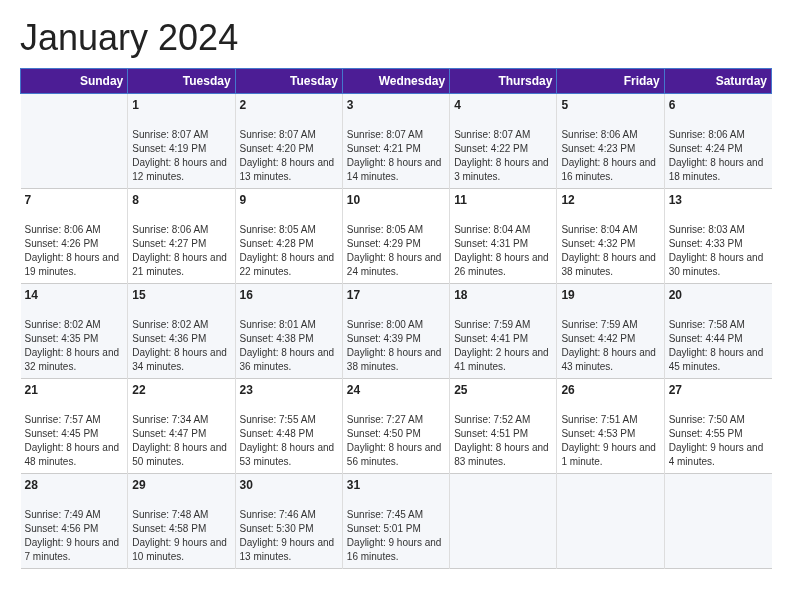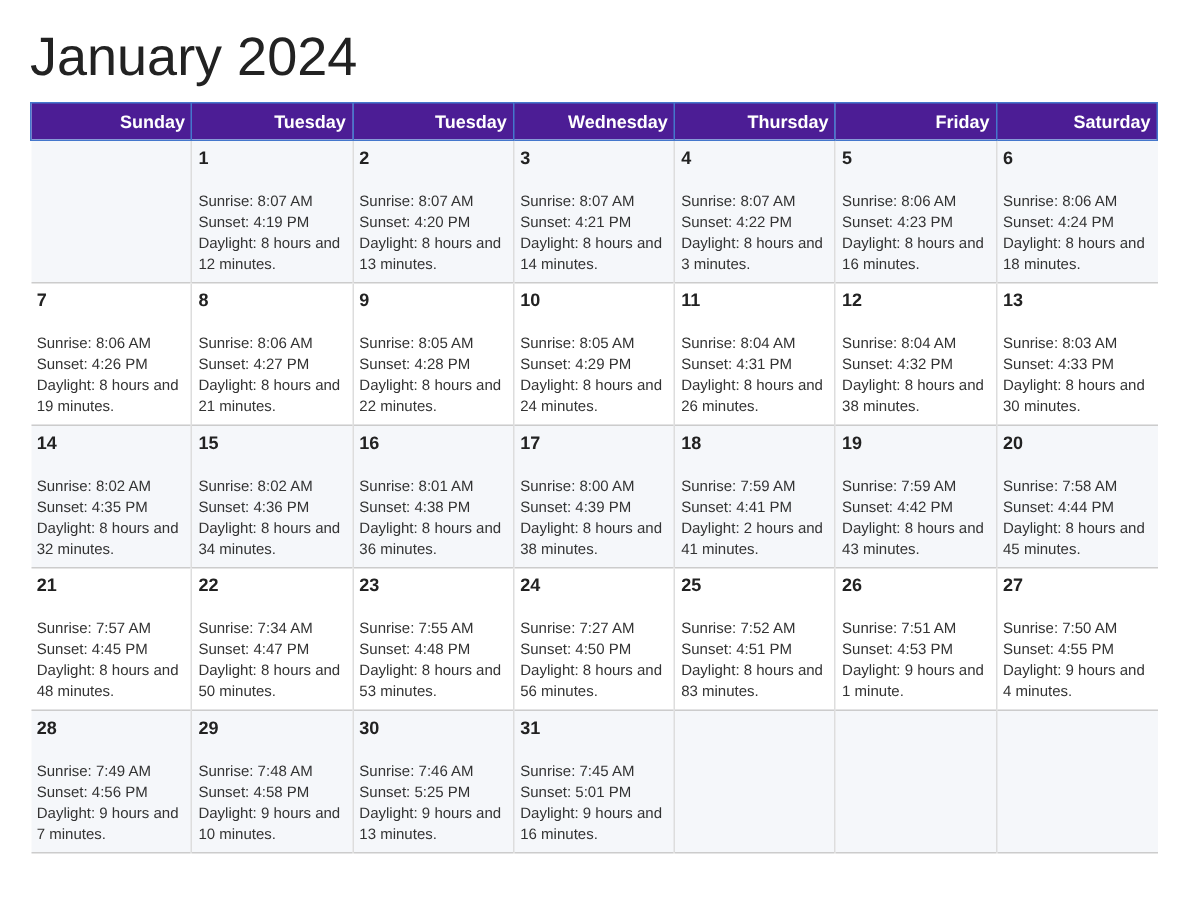--- a/index.html
+++ b/index.html
@@ -367,21 +367,21 @@
             <div class="day-info">
               <div>Sunrise: 7:48 AM</div>
               <div>Sunset: 4:58 PM</div>
               <div>Daylight: 9 hours and 10 minutes.</div>
             </div>
           </td>
           <td>
             <div class="day-number">30</div>
             <div class="day-info">
               <div>Sunrise: 7:46 AM</div>
-              <div>Sunset: 5:25 PM</div>
+              <div>Sunset: 5:30 PM</div>
               <div>Daylight: 9 hours and 13 minutes.</div>
             </div>
           </td>
           <td>
             <div class="day-number">31</div>
             <div class="day-info">
               <div>Sunrise: 7:45 AM</div>
               <div>Sunset: 5:01 PM</div>
               <div>Daylight: 9 hours and 16 minutes.</div>
             </div>

